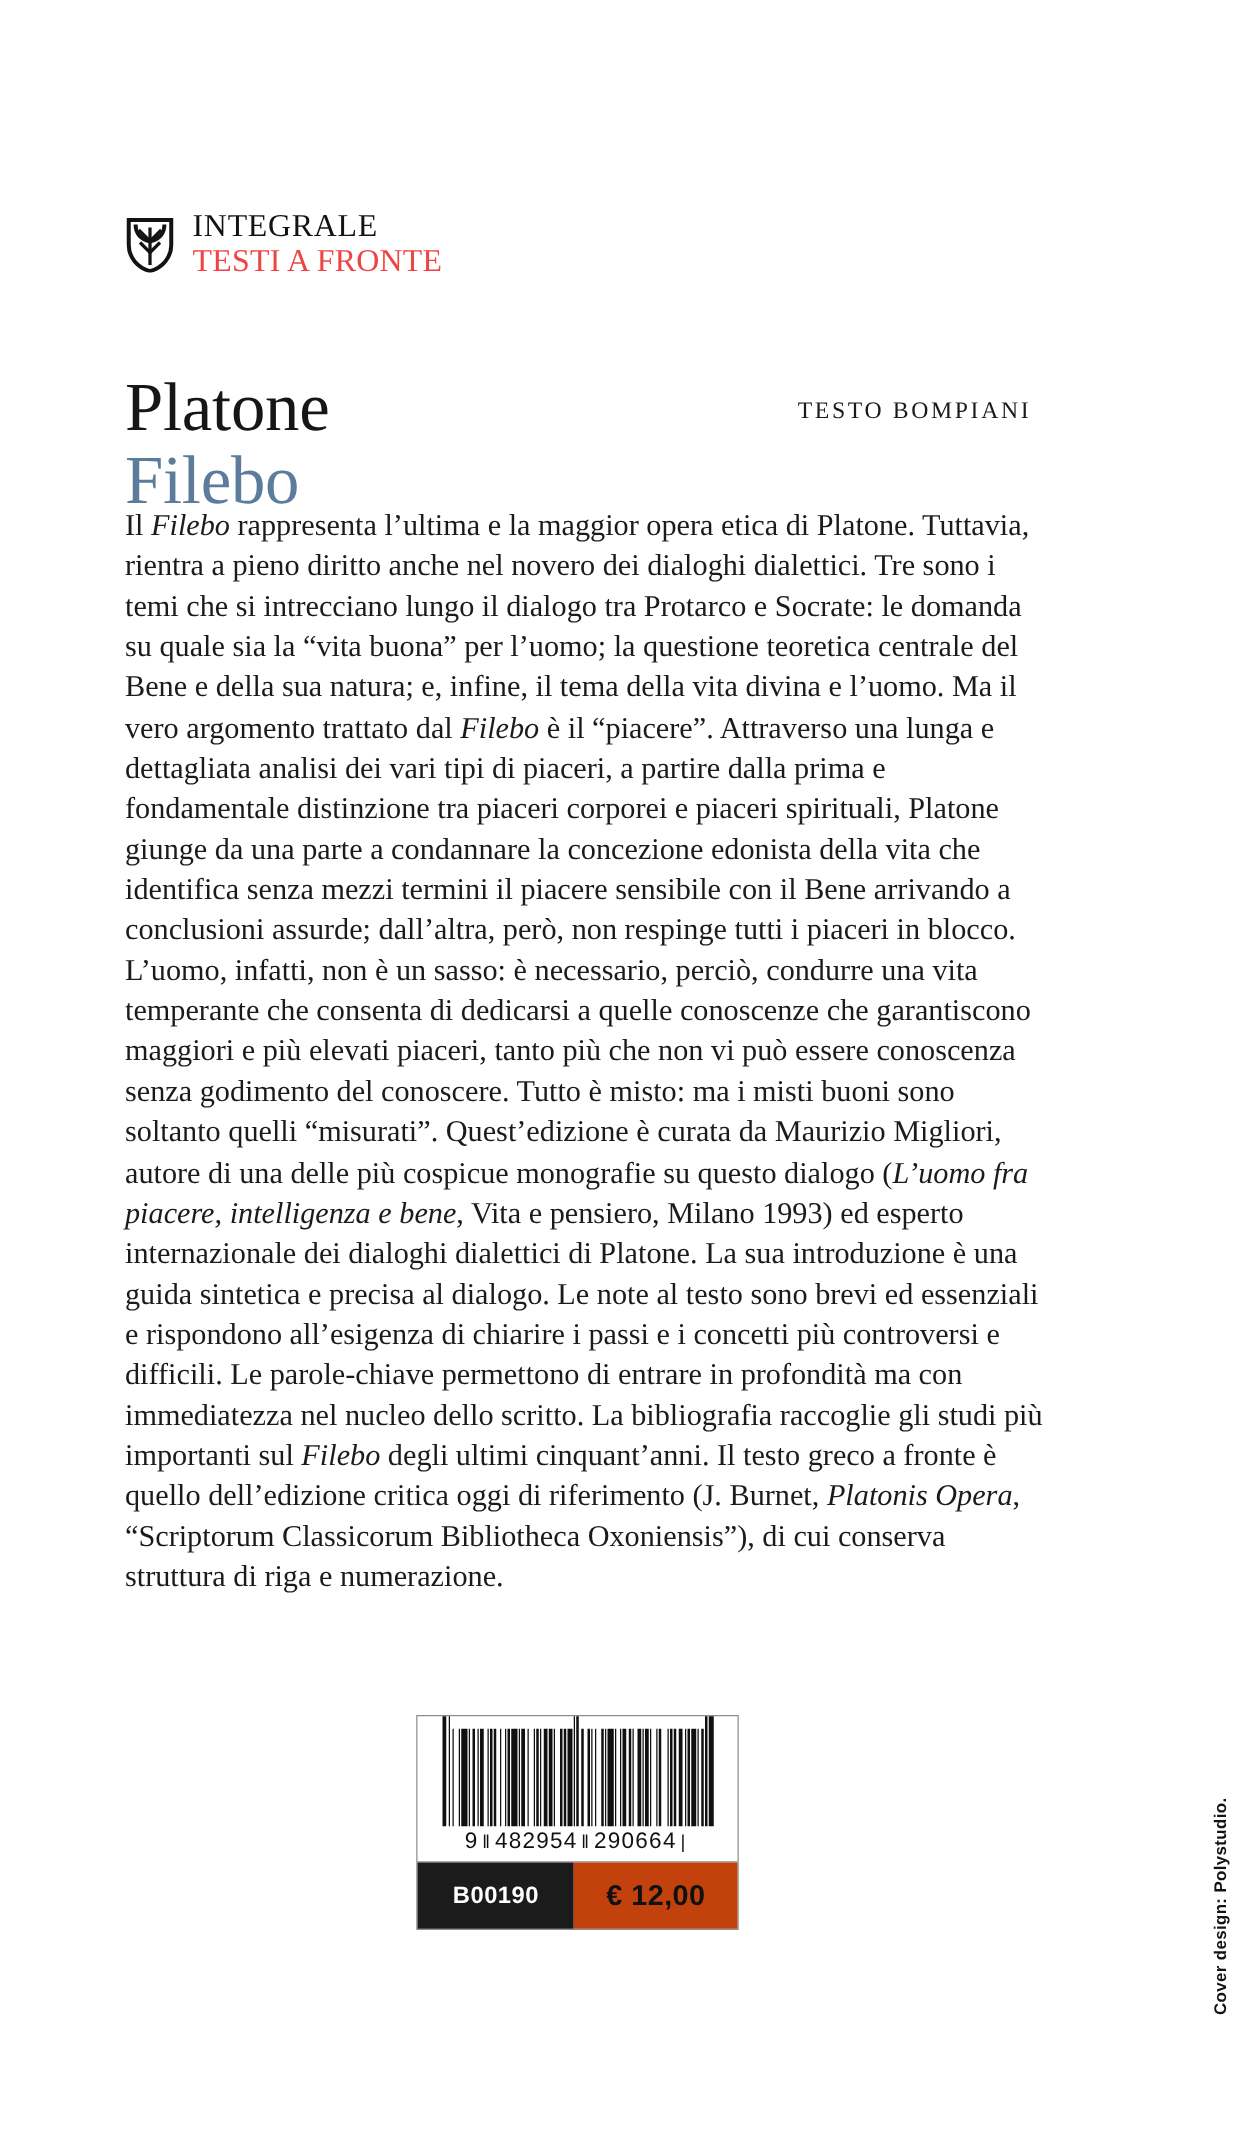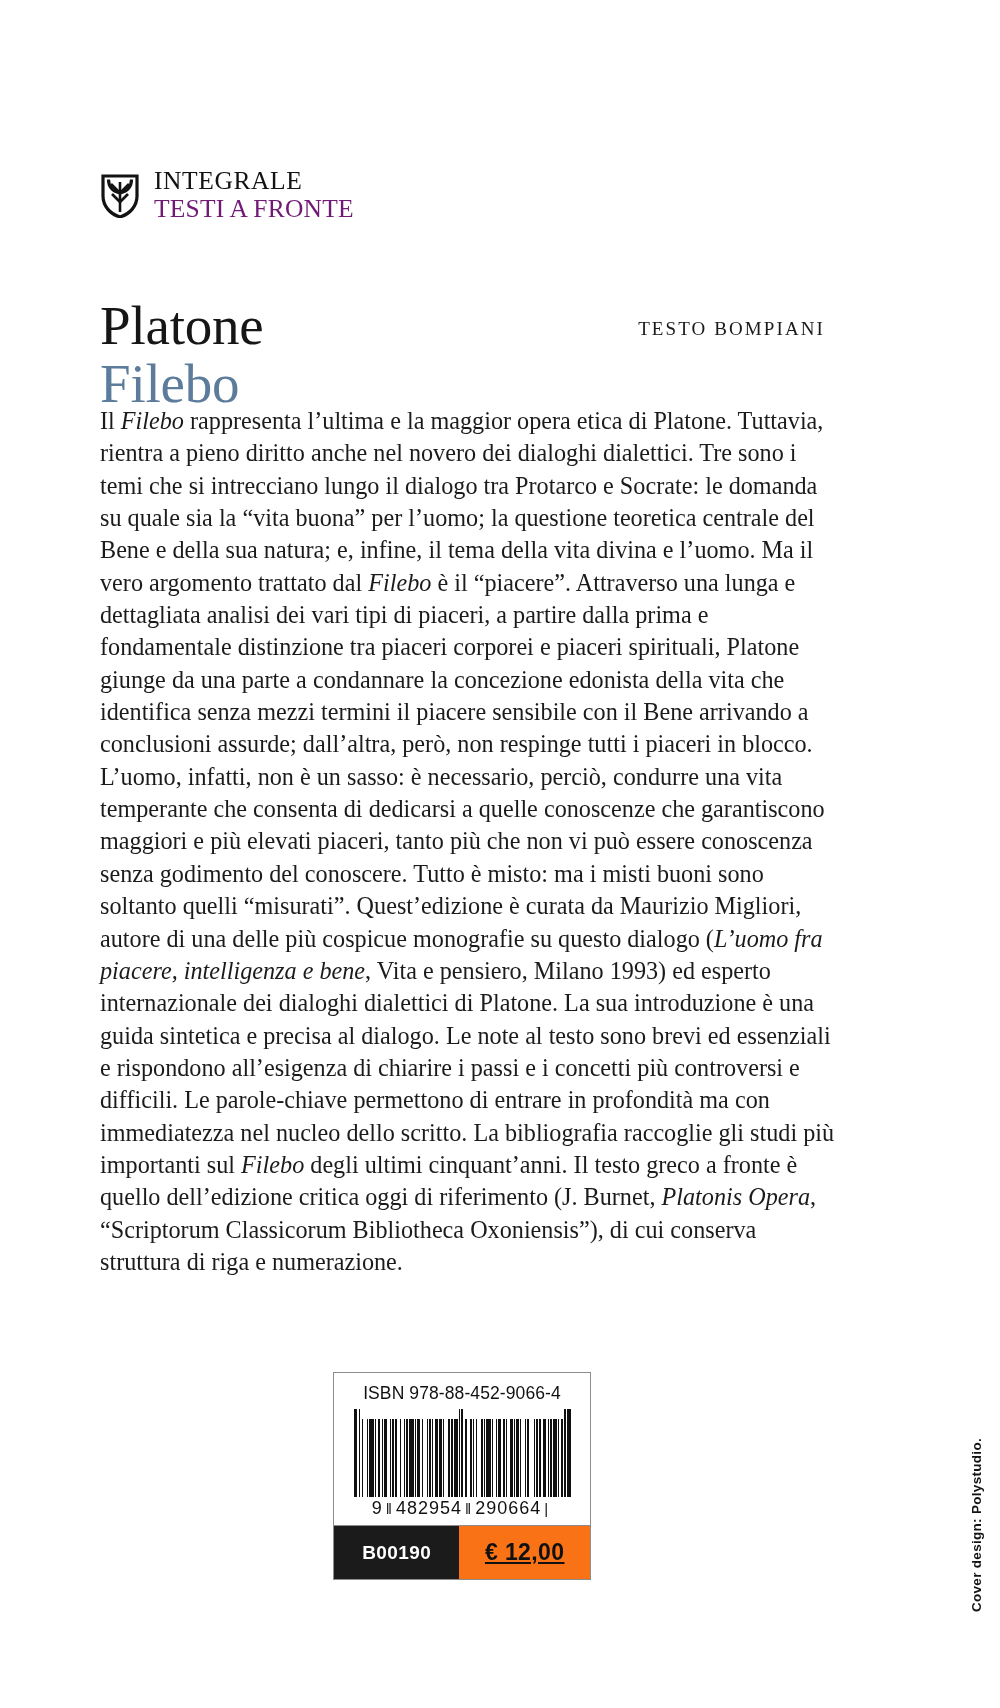--- a/index.html
+++ b/index.html
@@ -33,21 +33,21 @@
     font-family: "Liberation Serif", "DejaVu Serif", serif;
     font-size: 25.5px;
     letter-spacing: 0.6px;
     color: #131313;
     margin-bottom: 2px;
   }
   .logo-line2 {
     font-family: "Liberation Serif", "DejaVu Serif", serif;
     font-size: 25.5px;
     letter-spacing: 0.2px;
-    color: #701a75;
+    color: #ef4444;
   }
 
   
   .title-zone {
     position: absolute;
     left: 100px; top: 298px;
     width: 800px;
   }
   .author {
     font-size: 55px;
@@ -133,29 +133,28 @@
     color: #ffffff;
     display: flex;
     align-items: center;
     justify-content: center;
     font-weight: bold;
     font-size: 19px;
     letter-spacing: 0.4px;
   }
   .bc-price {
     flex: 1;
-    background: #f97316;
+    background: #c2410c;
     color: #111;
     display: flex;
     align-items: center;
     justify-content: center;
     font-weight: bold;
     font-size: 23px;
     letter-spacing: 0.4px;
-    text-decoration: underline;
   }
 
   
   .cover-credit {
     position: absolute;
     right: 16px;
     bottom: 96px;
     writing-mode: vertical-rl;
     transform: rotate(180deg);
     font-family: "Liberation Sans", "DejaVu Sans", sans-serif;
@@ -187,21 +186,20 @@
 
 <div class="title-zone">
   <div class="author">Platone</div>
   <div class="work-title">Filebo</div>
   <div class="testo-integrale">TESTO BOMPIANI</div>
 </div>
 
 <div class="blurb" id="blurb"><span>Il </span><i>Filebo</i><span> rappresenta l’ultima e la maggior opera etica di Platone. Tuttavia, rientra a pieno diritto anche nel novero dei dialoghi dialettici. Tre sono i temi che si intrecciano lungo il dialogo tra Protarco e Socrate: le domanda su quale sia la “vita buona” per l’uomo; la questione teoretica centrale del Bene e della sua natura; e, infine, il tema della vita divina e l’uomo. Ma il vero argomento trattato dal </span><i>Filebo</i><span> è il “piacere”. Attraverso una lunga e dettagliata analisi dei vari tipi di piaceri, a partire dalla prima e fondamentale distinzione tra piaceri corporei e piaceri spirituali, Platone giunge da una parte a condannare la concezione edonista della vita che identifica senza mezzi termini il piacere sensibile con il Bene arrivando a conclusioni assurde; dall’altra, però, non respinge tutti i piaceri in blocco. L’uomo, infatti, non è un sasso: è necessario, perciò, condurre una vita temperante che consenta di dedicarsi a quelle conoscenze che garantiscono maggiori e più elevati piaceri, tanto più che non vi può essere conoscenza senza godimento del conoscere. Tutto è misto: ma i misti buoni sono soltanto quelli “misurati”. Quest’edizione è curata da Maurizio Migliori, autore di una delle più cospicue monografie su questo dialogo (</span><i>L’uomo fra piacere, intelligenza e bene</i><span>, Vita e pensiero, Milano 1993) ed esperto internazionale dei dialoghi dialettici di Platone. La sua introduzione è una guida sintetica e precisa al dialogo. Le note al testo sono brevi ed essenziali e rispondono all’esigenza di chiarire i passi e i concetti più controversi e difficili. Le parole-chiave permettono di entrare in profondità ma con immediatezza nel nucleo dello scritto. La bibliografia raccoglie gli studi più importanti sul </span><i>Filebo</i><span> degli ultimi cinquant’anni. Il testo greco a fronte è quello dell’edizione critica oggi di riferimento (J. Burnet, </span><i>Platonis Opera</i><span>, “Scriptorum Classicorum Bibliotheca Oxoniensis”), di cui conserva struttura di riga e numerazione.</span></div>
 
 <div class="barcode-block">
-  <div class="isbn-text">ISBN 978-88-452-9066-4</div>
   <div class="bars-wrap" id="bars">
       <div class="bar" style="width: 5.16px; height: 88px; background: rgb(16, 16, 16);"></div>
       <div class="bar" style="width: 1.72px; height: 88px; background: transparent;"></div>
       <div class="bar" style="width: 1.72px; height: 88px; background: rgb(16, 16, 16);"></div>
       <div class="bar" style="width: 3.44px; height: 78px; background: transparent;"></div>
       <div class="bar" style="width: 1.72px; height: 78px; background: rgb(16, 16, 16);"></div>
       <div class="bar" style="width: 5.16px; height: 78px; background: transparent;"></div>
       <div class="bar" style="width: 1.72px; height: 78px; background: rgb(16, 16, 16);"></div>
       <div class="bar" style="width: 1.72px; height: 78px; background: transparent;"></div>
       <div class="bar" style="width: 6.88px; height: 78px; background: rgb(16, 16, 16);"></div>

